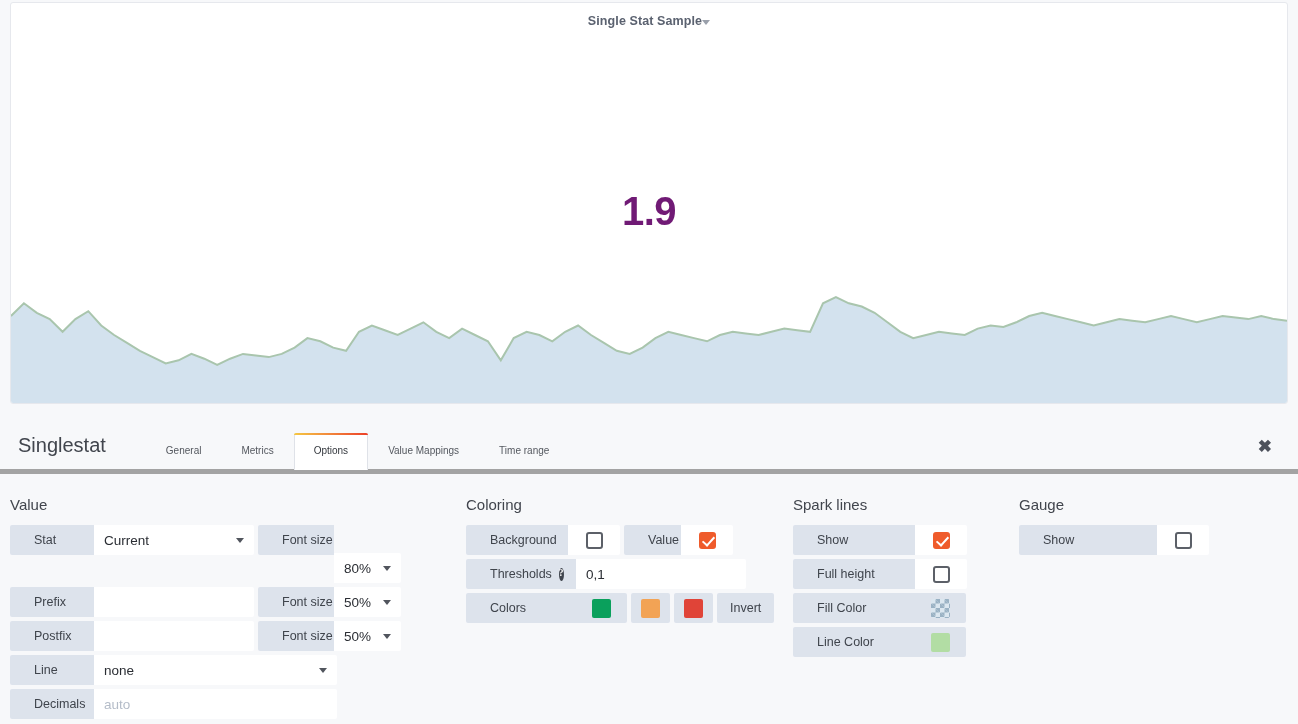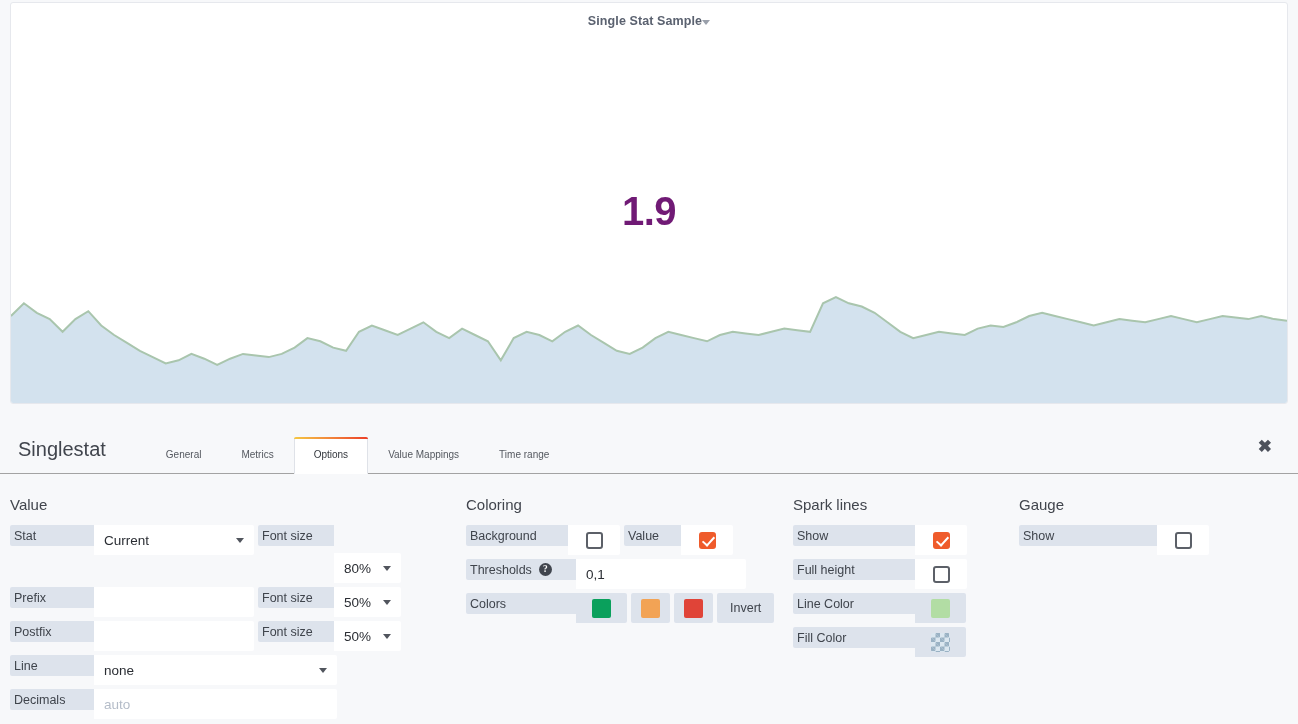--- a/index.html
+++ b/index.html
@@ -52,21 +52,21 @@
 
   
   .editor {
     position: absolute;
     left: 0; top: 422px; width: 1298px; height: 302px;
     background: #f7f8fa;
   }
   .tabbar {
     position: relative;
     height: 52px;
-    border-bottom: 1px solid #a3a3a3;
+    border-bottom: 5px solid #a3a3a3;
     display: flex; align-items: flex-end;
     padding-left: 18px;
   }
   .editor-name {
     font-size: 20px; color: #41454d;
     padding: 0 0 12px 0; margin-right: 40px;
     font-weight: normal;
     white-space: nowrap;
   }
   .tab {
@@ -112,22 +112,22 @@
   }
 
   
   .row { display: flex; margin-bottom: 4px; align-items: stretch; }
   .seg { display: flex; align-items: stretch; }
   .lbl {
     background: #dde3ec;
     color: #3f444c;
     font-size: 12.5px;
     display: flex; align-items: center;
-    padding: 0 4px;
-    height: 21px;
+    padding: 0 24px;
+    height: 30px;
     border-radius: 2px 0 0 2px;
     white-space: nowrap;
   }
   .fld {
     background: #ffffff;
     height: 30px;
     display: flex; align-items: center;
     padding: 0 10px;
     font-size: 13.5px; color: #2a2d33;
     border-radius: 0 2px 2px 0;
@@ -382,35 +382,35 @@
         <div class="seg">
           <div class="lbl" style="width:122px;">Full height</div>
           <div class="cb-cell">
             <span class="cb"></span>
           </div>
         </div>
       </div>
 
       <div class="row">
         <div class="seg">
+          <div class="lbl" style="width:122px;">Fill Color</div>
+          <div class="sw-cell wide">
+            <span class="sw checker"></span>
+          </div>
+        </div>
+      </div>
+
+      <div class="row">
+        <div class="seg">
           <div class="lbl" style="width:122px;">Line Color</div>
           <div class="sw-cell wide">
             <span class="sw" id="swline" style="background: rgb(178, 221, 164);"></span>
           </div>
         </div>
       </div>
-
-      <div class="row">
-        <div class="seg">
-          <div class="lbl" style="width:122px;">Fill Color</div>
-          <div class="sw-cell wide">
-            <span class="sw checker"></span>
-          </div>
-        </div>
-      </div>
     </div>
 
     <div class="col" style="left:1019px;">
       <div class="col-title">Gauge</div>
       <div class="row">
         <div class="seg">
           <div class="lbl" style="width:138px;">Show</div>
           <div class="cb-cell">
             <span class="cb"></span>
           </div>

